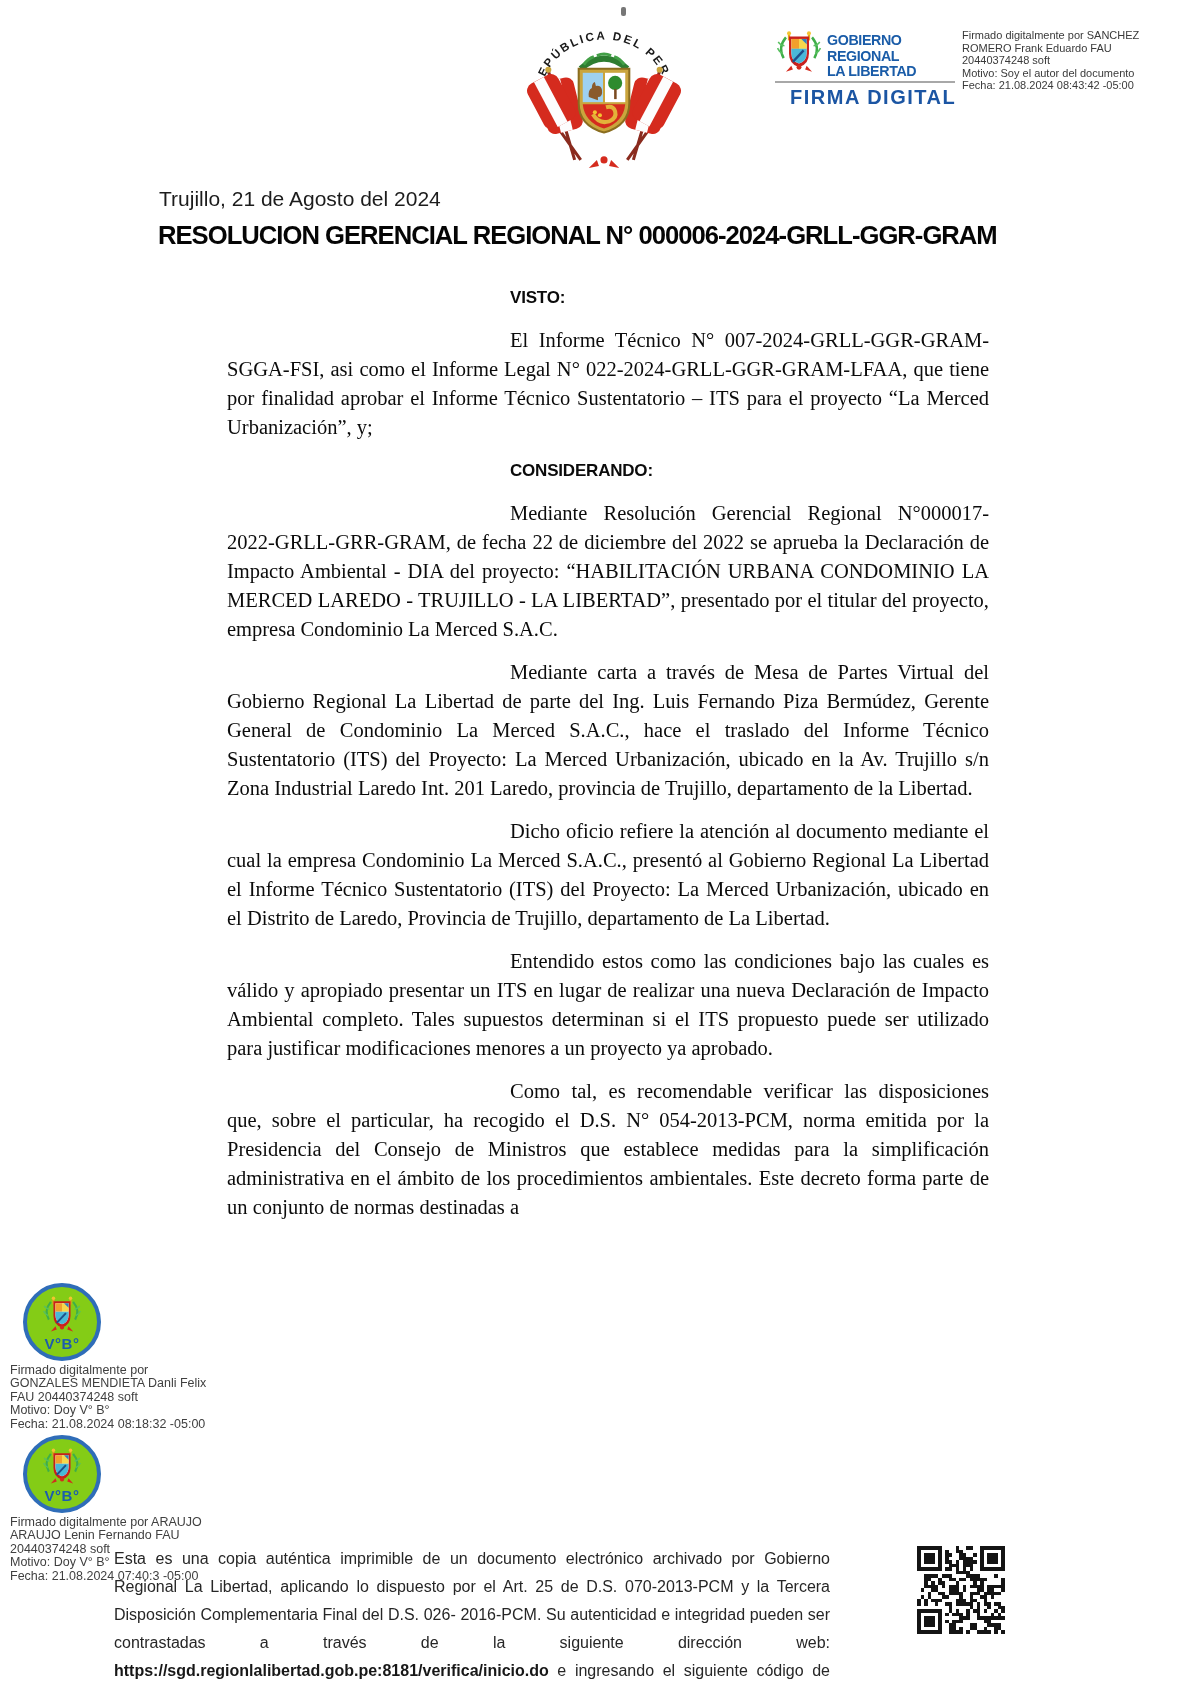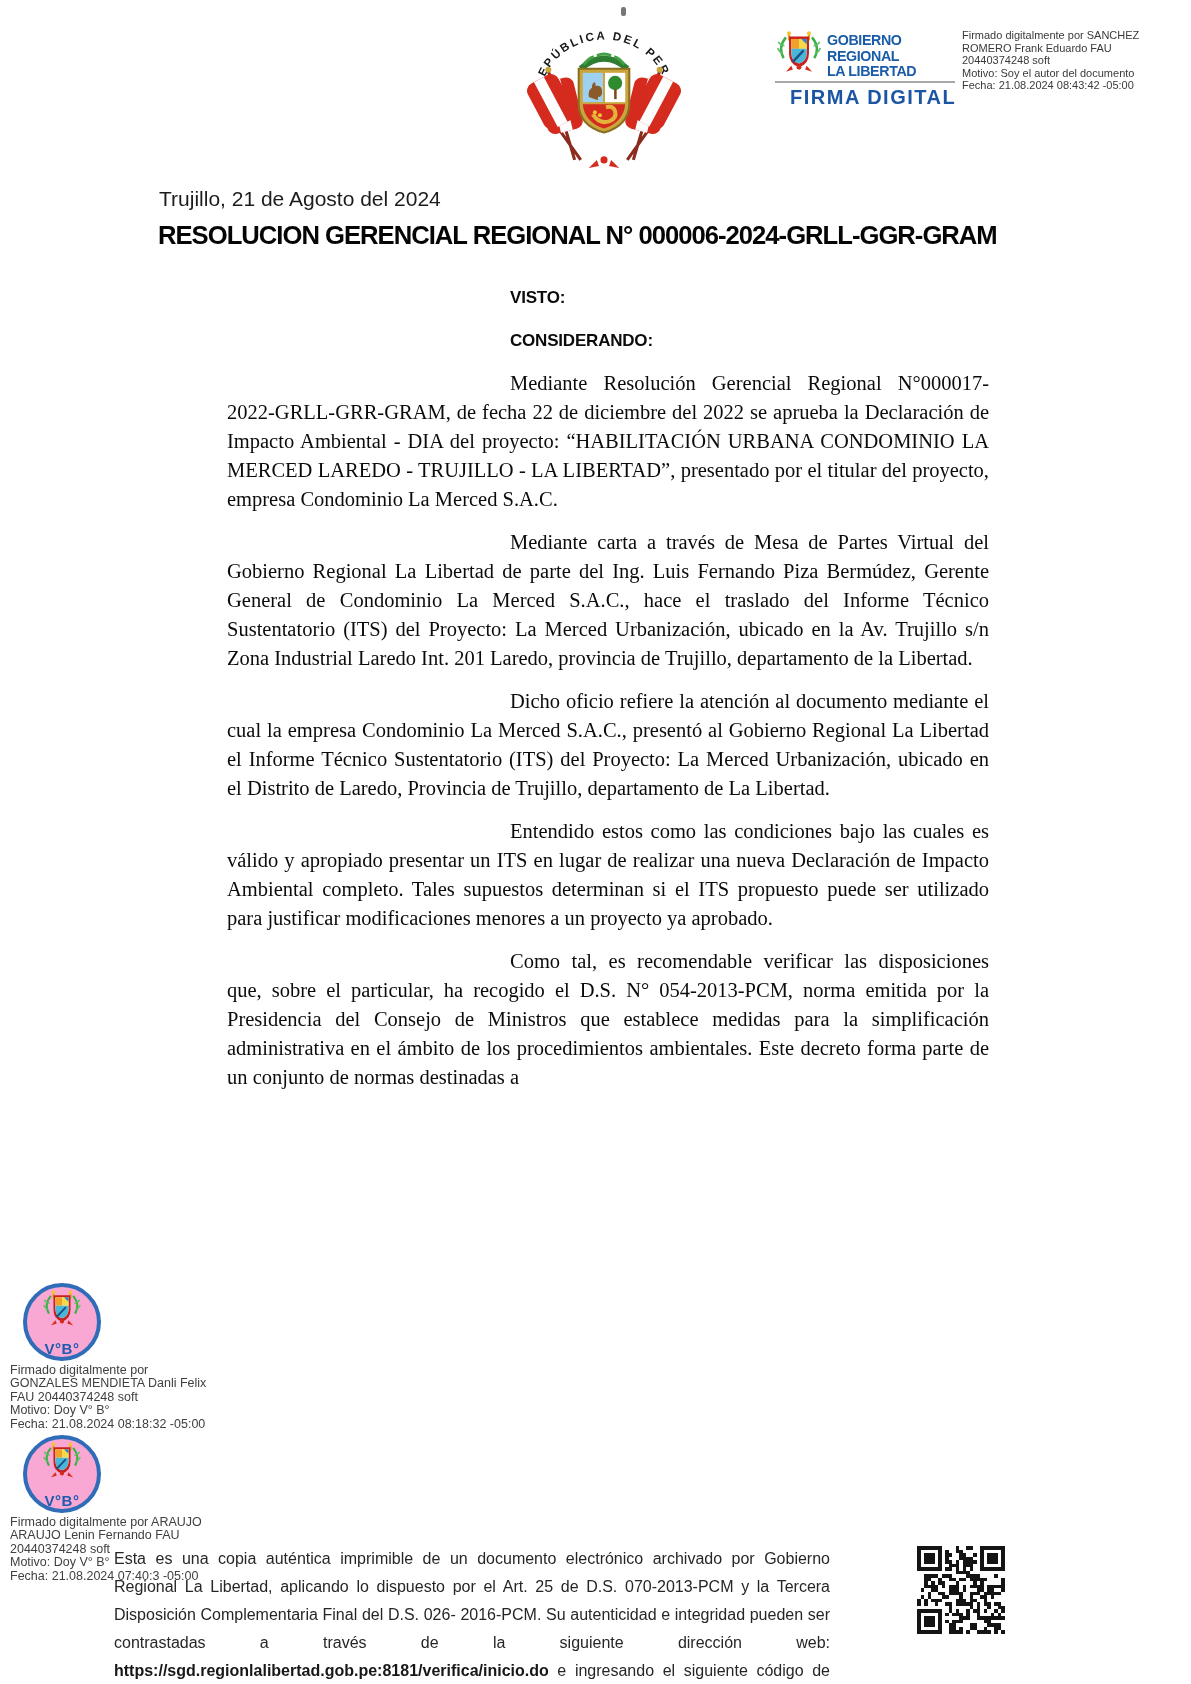--- a/index.html
+++ b/index.html
@@ -50,22 +50,22 @@
     letter-spacing:-0.2px; text-indent:283px; line-height:29px;
   }
   .content .hj { text-align:justify; }
 
   
   .stamp { position:absolute; width:210px; }
   .stamp-1 { left:10px; top:1283px; }
   .stamp-2 { left:10px; top:1435px; }
   .stamp-circle {
     width:78px; height:78px; border-radius:50%; border:4px solid #2f6db8;
-    box-sizing:border-box; margin-left:13px; background:#f9a8d4;
-    display:flex; flex-direction:column; align-items:center; justify-content:space-between;
+    box-sizing:border-box; margin-left:13px; background:#84cc16;
+    display:flex; flex-direction:column; align-items:center; justify-content:center;
   }
   .stamp-circle svg { width:40px; height:42px; margin-top:3px; }
   .vobo { font-weight:bold; font-size:15px; color:#1d5cae; margin-top:-3px; letter-spacing:0.5px; }
   .stamp-text {
     margin-top:3px; font-size:12.5px; line-height:13.4px; color:#404040; white-space:pre-line;
   }
 
   
   .footer {
     position:absolute; left:114px; top:1545px; width:716px; z-index:5;
@@ -169,20 +169,21 @@
 ROMERO Frank Eduardo FAU
 20440374248 soft
 Motivo: Soy el autor del documento
 Fecha: 21.08.2024 08:43:42 -05:00</div>
 
   <div class="place-date">Trujillo, 21 de Agosto del 2024</div>
   <div class="doc-title">RESOLUCION GERENCIAL REGIONAL N° 000006-2024-GRLL-GGR-GRAM</div>
 
   <div class="content">
     <p class="h">VISTO:</p>
+    <p class="para">El Informe Técnico N° 007-2024-GRLL-GGR-GRAM-SGGA-FSI, asi como el Informe Legal N° 022-2024-GRLL-GGR-GRAM-LFAA, que tiene por finalidad aprobar el Informe Técnico Sustentatorio – ITS para el proyecto “La Merced Urbanización”, y;</p>
     <p class="h">CONSIDERANDO:</p>
     <p class="para">Mediante Resolución Gerencial Regional N°000017-2022-GRLL-GRR-GRAM, de fecha 22 de diciembre del 2022 se aprueba la Declaración de Impacto Ambiental - DIA del proyecto: “HABILITACIÓN URBANA CONDOMINIO LA MERCED LAREDO - TRUJILLO - LA LIBERTAD”, presentado por el titular del proyecto, empresa Condominio La Merced S.A.C.</p>
     <p class="para">Mediante carta a través de Mesa de Partes Virtual del Gobierno Regional La Libertad de parte del Ing. Luis Fernando Piza Bermúdez, Gerente General de Condominio La Merced S.A.C., hace el traslado del Informe Técnico Sustentatorio (ITS) del Proyecto: La Merced Urbanización, ubicado en la Av. Trujillo s/n Zona Industrial Laredo Int. 201 Laredo, provincia de Trujillo, departamento de la Libertad.</p>
     <p class="para">Dicho oficio refiere la atención al documento mediante el cual la empresa Condominio La Merced S.A.C., presentó al Gobierno Regional La Libertad el Informe Técnico Sustentatorio (ITS) del Proyecto: La Merced Urbanización, ubicado en el Distrito de Laredo, Provincia de Trujillo, departamento de La Libertad.</p>
     <p class="para">Entendido estos como las condiciones bajo las cuales es válido y apropiado presentar un ITS en lugar de realizar una nueva Declaración de Impacto Ambiental completo. Tales supuestos determinan si el ITS propuesto puede ser utilizado para justificar modificaciones menores a un proyecto ya aprobado.</p>
     <p class="para">Como tal, es recomendable verificar las disposiciones que, sobre el particular, ha recogido el D.S. N° 054-2013-PCM, norma emitida por la Presidencia del Consejo de Ministros que establece medidas para la simplificación administrativa en el ámbito de los procedimientos ambientales. Este decreto forma parte de un conjunto de normas destinadas a</p>
   </div>
 
   <div class="stamp stamp-1">
     <div class="stamp-circle">

